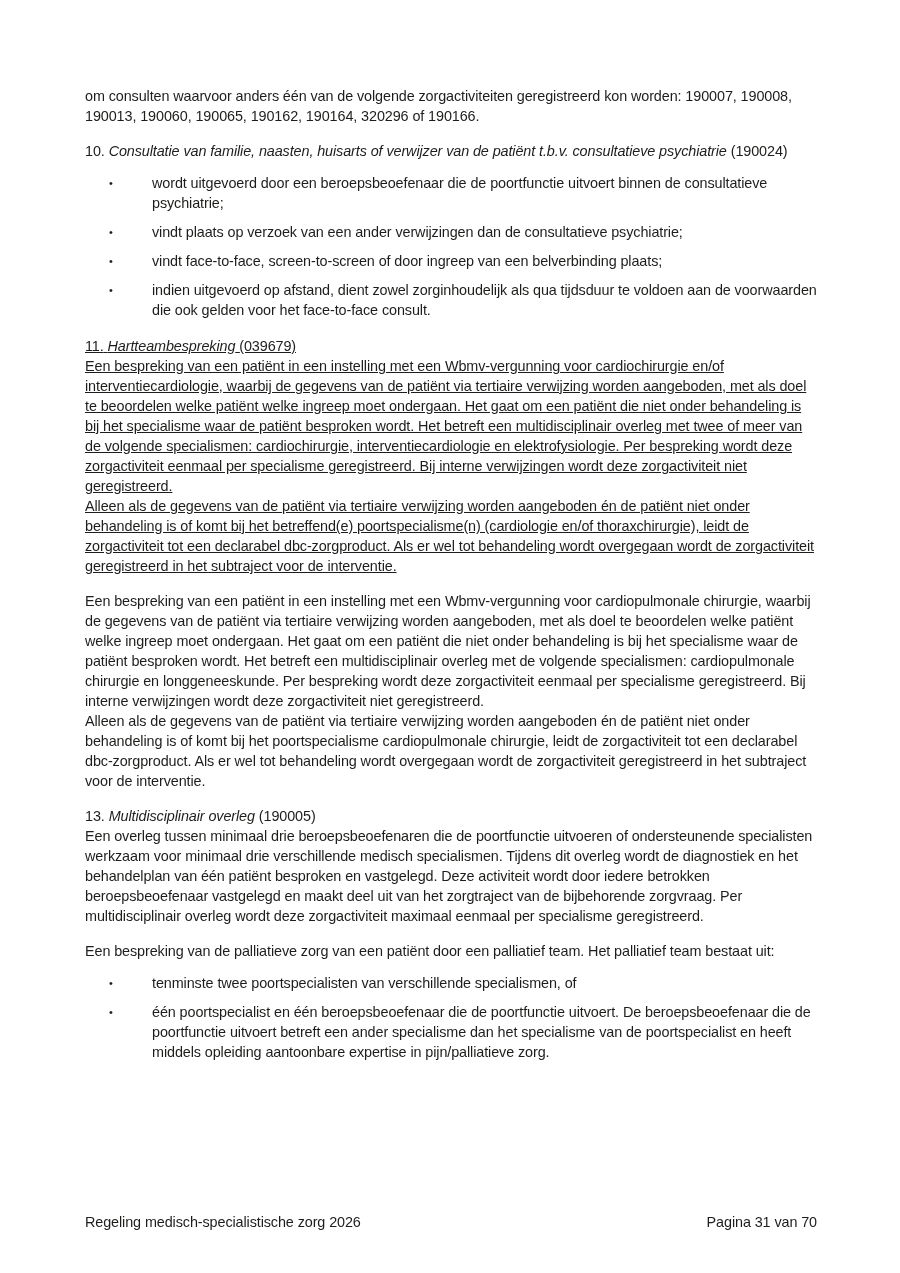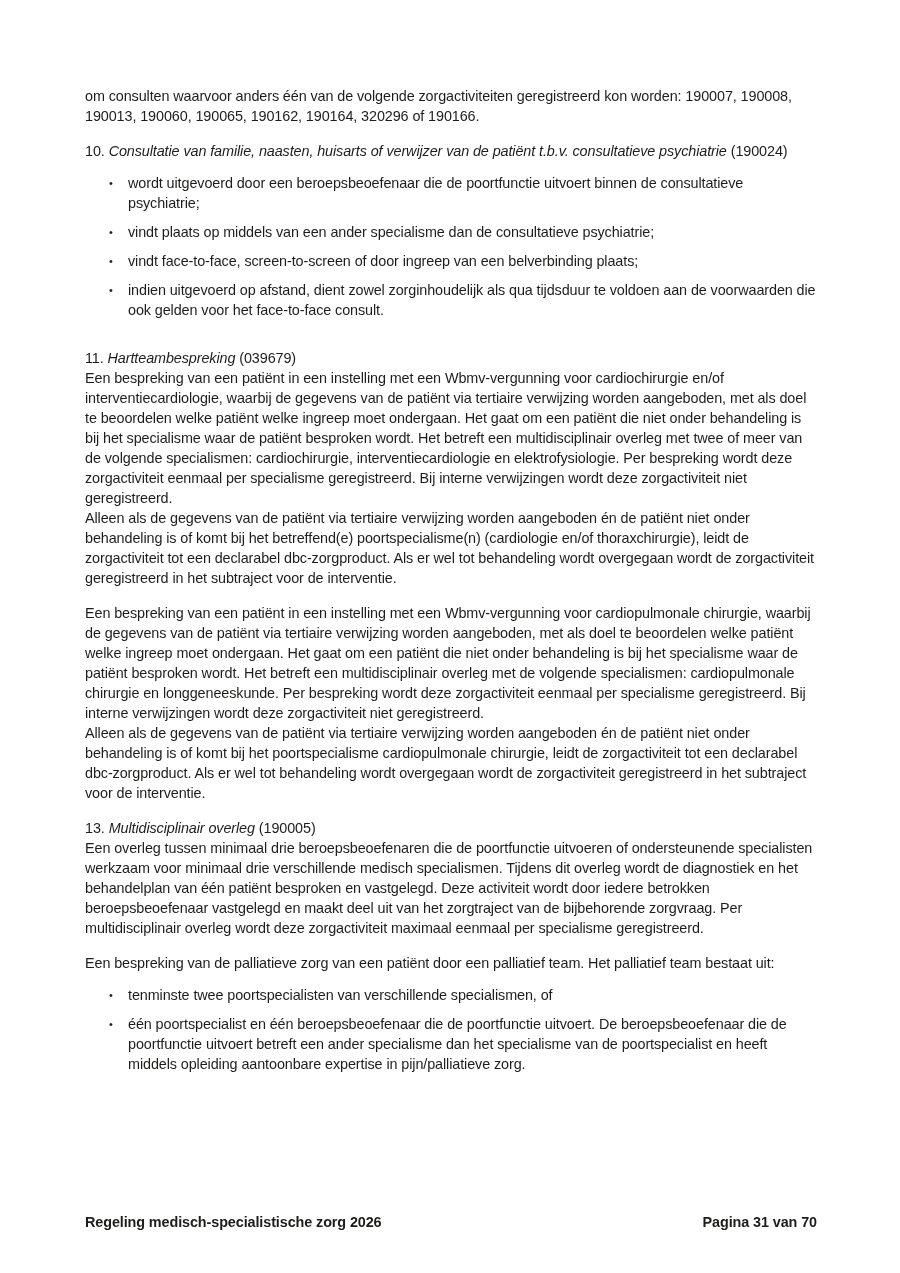--- a/index.html
+++ b/index.html
@@ -19,21 +19,21 @@
     overflow: hidden;
   }
   .page {
     position: absolute;
     left: 85px;
     top: 86px;
     width: 732px;
   }
   p { margin: 0; }
   .sec { margin-top: 15px; }
-  .sec.extra-gap { margin-top: 28px; }
+  .sec.extra-gap { margin-top: 16px; text-decoration: underline; }
   .sec-heading {
     margin: 0;
     font-size: 14.4px;
     font-weight: normal;
     line-height: 20px;
   }
   .sec-title { font-style: italic; text-align: center; }
   ul.bullets {
     list-style: none;
     margin: 12px 0 0 0;
@@ -42,50 +42,49 @@
   li.bullet-item {
     display: flex;
     align-items: flex-start;
   }
   li.bullet-item + li.bullet-item { margin-top: 9px; }
   .bullet {
     flex: 0 0 19px;
     font-size: 11px;
     line-height: 20px;
   }
-  .bullet-text { flex: 1 1 auto; }
+  .bullet-text { flex: 1 1 auto; margin-left: 24px; }
   .footer {
     position: absolute;
     left: 85px;
     top: 1212px;
     width: 732px;
     display: flex;
     justify-content: space-between;
     font-size: 14.4px;
     line-height: 20px;
-    font-weight: bold;
   }
 </style>
 </head>
 <body>
 
 <div class="page">
 
   <p class="intro">om consulten waarvoor anders één van de volgende zorgactiviteiten geregistreerd kon worden: 190007, 190008, 190013, 190060, 190065, 190162, 190164, 320296 of 190166.</p>
 
   <section class="sec">
     <h2 class="sec-heading"><span class="sec-num">10.</span> <span class="sec-title">Consultatie van familie, naasten, huisarts of verwijzer van de patiënt t.b.v. consultatieve psychiatrie</span> <span class="sec-code">(190024)</span></h2>
     <ul class="bullets">
       <li class="bullet-item">
         <span class="bullet">•</span>
         <span class="bullet-text">wordt uitgevoerd door een beroepsbeoefenaar die de poortfunctie uitvoert binnen de consultatieve psychiatrie;</span>
       </li>
       <li class="bullet-item">
         <span class="bullet">•</span>
-        <span class="bullet-text">vindt plaats op middels van een ander specialisme dan de consultatieve psychiatrie;</span>
+        <span class="bullet-text">vindt plaats op verzoek van een ander verwijzingen dan de consultatieve psychiatrie;</span>
       </li>
       <li class="bullet-item">
         <span class="bullet">•</span>
         <span class="bullet-text">vindt face-to-face, screen-to-screen of door ingreep van een belverbinding plaats;</span>
       </li>
       <li class="bullet-item">
         <span class="bullet">•</span>
         <span class="bullet-text">indien uitgevoerd op afstand, dient zowel zorginhoudelijk als qua tijdsduur te voldoen aan de voorwaarden die ook gelden voor het face-to-face consult.</span>
       </li>
     </ul>

